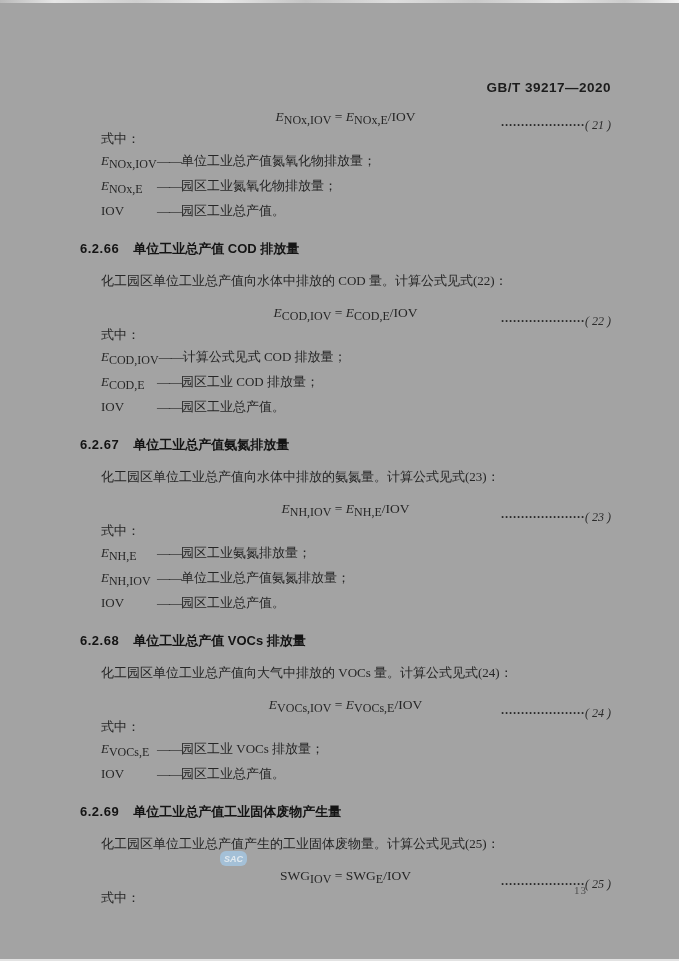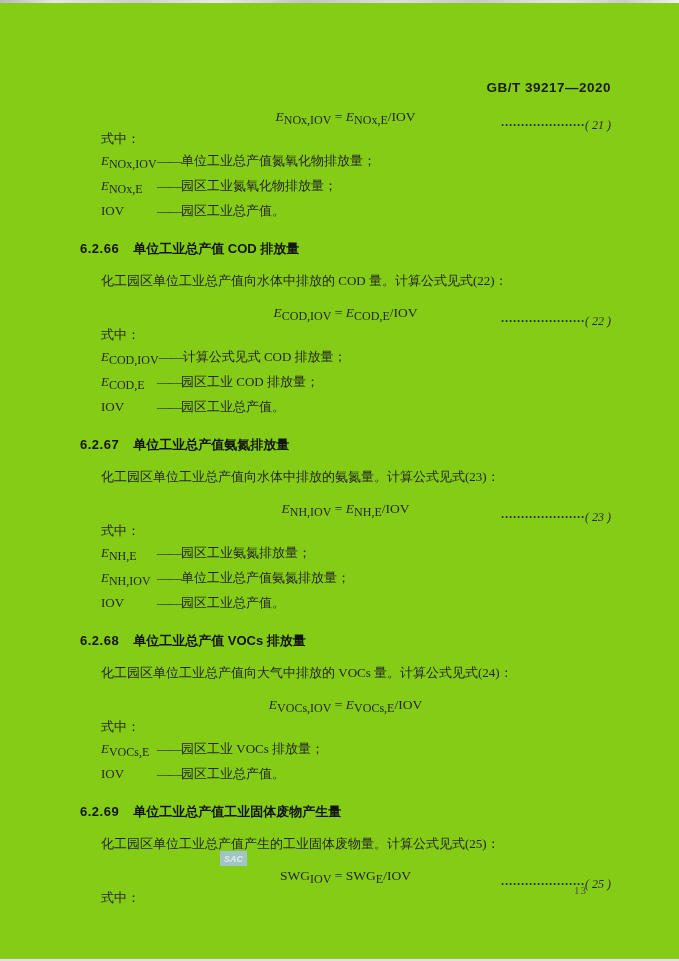--- a/index.html
+++ b/index.html
@@ -1,20 +1,20 @@
 <!DOCTYPE html>
 <html><head>
 <meta charset="utf-8">
 <style>
   * { margin:0; padding:0; box-sizing:border-box; }
   html,body { background:#ffffff; }
   .page {
     position:relative;
     width:679px; height:961px;
-    background:#84cc16;
+    background:#a3a3a3;
     overflow:hidden;
     font-family:"Liberation Serif","DejaVu Serif",serif;
     color:#262626;
     font-size:13px;
   }
   .scan-strip {
     position:absolute; top:0; left:0; width:100%; height:3px;
     background:linear-gradient(90deg,
       #b9b9b9 0%, #e6e6e6 8%, #cfcfcf 20%, #e9e9e9 32%,
       #c4c4c4 45%, #dedede 58%, #c9c9c9 70%, #e4e4e4 82%,
@@ -66,21 +66,21 @@
   }
   .section-heading .sec-num { margin-right:14px; letter-spacing:0.5px; }
   .intro { margin-left:21px; line-height:22px; }
   .page-number {
     position:absolute; right:92px; top:884px;
     font-size:11px; color:#4f4f4f; letter-spacing:1px;
   }
   .watermark {
     position:absolute; left:220px; top:851px;
     width:27px; height:15px;
-    border-radius:0;
+    border-radius:6px;
     display:flex; align-items:center; justify-content:center;
     font-family:"Liberation Sans","DejaVu Sans",sans-serif;
     font-weight:bold; font-style:italic;
     font-size:9px; color:#e8f1f8;
     opacity:0.9;
   }
 </style>
 </head>
 <body>
 
@@ -125,20 +125,21 @@
     <div class="defs">
       <div class="def-line"><span class="def-sym"><span class="it">E</span><sub>NH,E</sub></span><span class="def-dash">——</span><span>园区工业氨氮排放量；</span></div>
       <div class="def-line"><span class="def-sym"><span class="it">E</span><sub>NH,IOV</sub></span><span class="def-dash">——</span><span>单位工业总产值氨氮排放量；</span></div>
       <div class="def-line"><span class="def-sym"><span>IOV</span></span><span class="def-dash">——</span><span>园区工业总产值。</span></div>
     </div>
 
     <div class="section-heading"><span class="sec-num">6.2.68</span><span>单位工业总产值 VOCs 排放量</span></div>
     <div class="intro">化工园区单位工业总产值向大气中排放的 VOCs 量。计算公式见式(24)：</div>
     <div class="formula-line">
       <span class="formula"><span class="var it">E</span><sub>VOCs,IOV</sub><span> = </span><span class="var it">E</span><sub>VOCs,E</sub><span>/IOV</span></span>
+      <span class="eq-ref"><span class="dots">·····················</span><span>( 24 )</span></span>
     </div>
     <div class="where-label">式中：</div>
     <div class="defs">
       <div class="def-line"><span class="def-sym"><span class="it">E</span><sub>VOCs,E</sub></span><span class="def-dash">——</span><span>园区工业 VOCs 排放量；</span></div>
       <div class="def-line"><span class="def-sym"><span>IOV</span></span><span class="def-dash">——</span><span>园区工业总产值。</span></div>
     </div>
 
     <div class="section-heading"><span class="sec-num">6.2.69</span><span>单位工业总产值工业固体废物产生量</span></div>
     <div class="intro">化工园区单位工业总产值产生的工业固体废物量。计算公式见式(25)：</div>
     <div class="formula-line">

